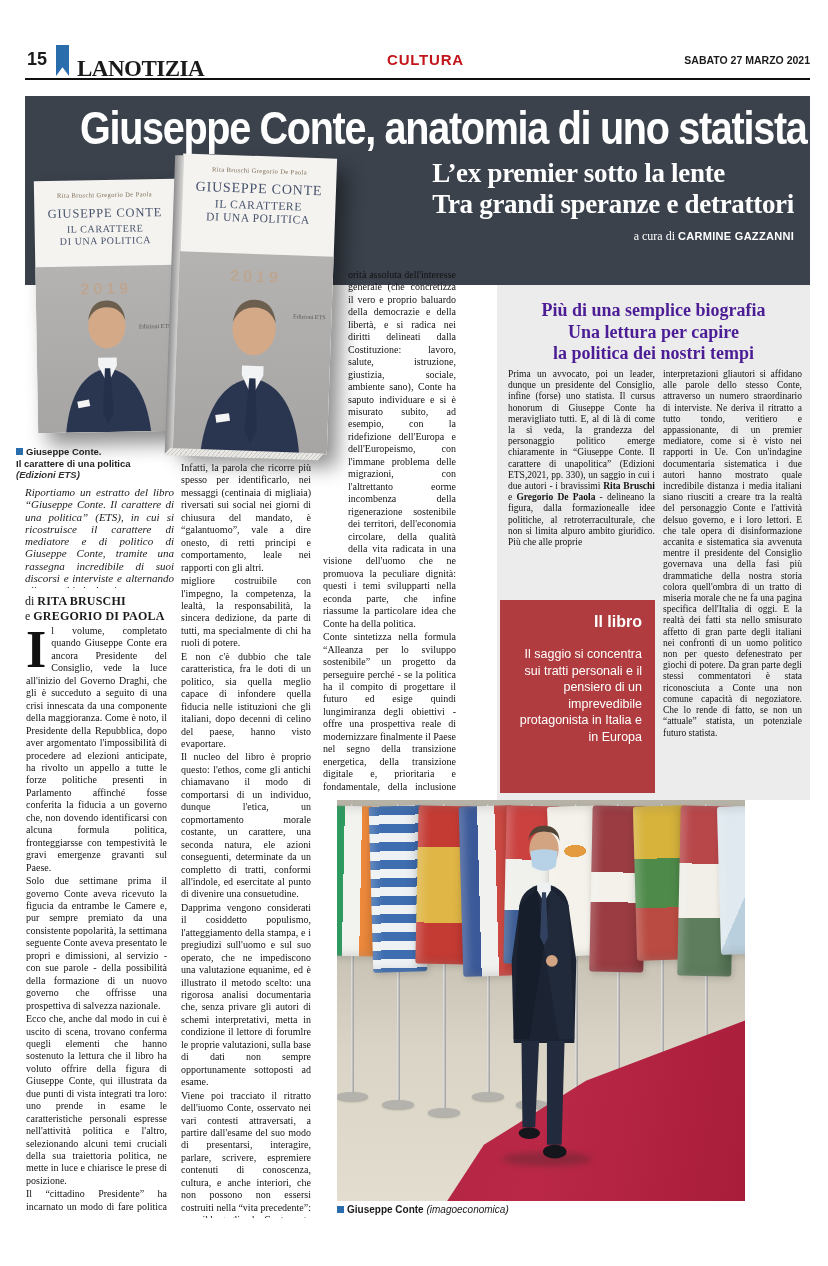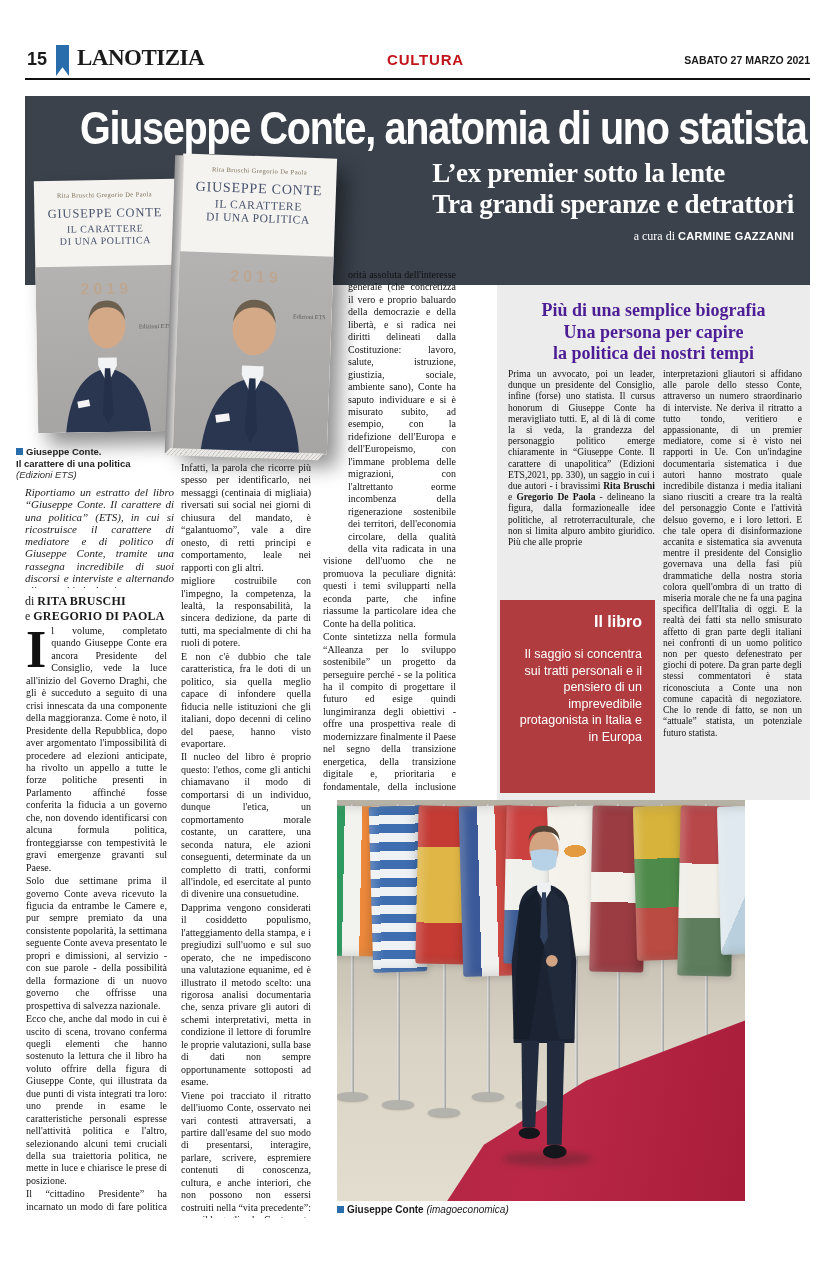--- a/index.html
+++ b/index.html
@@ -9,21 +9,21 @@
   *{margin:0;padding:0;box-sizing:border-box}
   html,body{background:#888}
   .page{position:relative;width:828px;height:1266px;margin:0 auto;background:#fff;
         font-family:"Liberation Serif",serif;color:#1a1a1a;overflow:hidden}
 
   
   .masthead{position:absolute;left:25px;right:18px;top:44px;height:33px}
   .pagenum{position:absolute;left:2px;top:5px;font:800 18px/20px "Liberation Sans",sans-serif}
   .ribbon{position:absolute;left:31px;top:1px;width:13px;height:31px;background:var(--caption-blue);
           clip-path:polygon(0 0,100% 0,100% 100%,50% 72%,0 100%)}
-  .logo{position:absolute;left:52px;top:1px;font:700 23px/26px "Liberation Serif",serif;letter-spacing:-.5px}
+  .logo{position:absolute;left:52px;top:12px;font:700 23px/26px "Liberation Serif",serif;letter-spacing:-.5px}
   .section{position:absolute;left:16px;right:0;top:7px;text-align:center;
            font:700 15px/18px "Liberation Sans",sans-serif;letter-spacing:.8px;color:var(--section-red)}
   .mh-date{position:absolute;right:0;top:10px;font:700 10.5px/12px "Liberation Sans",sans-serif}
   .rule{position:absolute;left:25px;right:18px;top:78px;height:2px;background:#101010}
 
   
   .hero{position:absolute;left:25px;right:18px;top:96px;height:189px;background:var(--headline-bg)}
   .hero h1{position:absolute;left:0;right:0;top:7px;text-align:center;color:#fff;
            font:700 46px/50px "Liberation Sans",sans-serif;letter-spacing:-1.5px;
            transform:scaleX(.86);transform-origin:50% 50%;white-space:nowrap}
@@ -49,21 +49,21 @@
   .c-photo{position:absolute;left:0;right:0;bottom:0;top:98px;background:linear-gradient(180deg,#b5b3b2,#a7a5a4)}
   .book.back .c-photo{top:86px}
   .ghost{position:absolute;left:0;right:0;top:14px;font:700 16px/18px "Liberation Sans",sans-serif;
          color:#c headline;color:#c89a6d;opacity:.45;letter-spacing:4px}
   .bust{position:absolute;left:0;bottom:0;width:100%;height:88%}
   .c-pub{position:absolute;right:6px;top:58px;font:400 6px/7px "Liberation Serif",serif;color:#555}
 
   
   .bk-caption{position:absolute;left:16px;top:446px;width:170px;
               font:700 9.5px/11.5px "Liberation Sans",sans-serif;color:#222}
-  .bk-caption .it{font-weight:400;font-style:italic;color:#333}
+  .bk-caption .it{font-weight:700;font-style:italic;color:#333}
   .sq{display:inline-block;width:7px;height:7px;background:var(--caption-blue);margin-right:3px}
   .standfirst{position:absolute;left:25px;top:486px;width:149px;height:102px;overflow:hidden;
               font:italic 400 11px/12.3px "Liberation Serif",serif;text-align:justify}
   .byline{position:absolute;left:25px;top:594px;font:400 12px/14.5px "Liberation Serif",serif}
   .byline b{letter-spacing:.2px}
 
   
   .bodycol{position:absolute;font:400 10px/12.45px "Liberation Serif",serif;text-align:justify;
            overflow:hidden;hyphens:auto;-webkit-hyphens:auto;overflow-wrap:break-word;color:#111}
   .bodycol p{margin:1px}
@@ -207,21 +207,21 @@
 
   <div class="bodycol col3">
     <div class="intrude"></div>
     <p>orità assoluta dell'interesse generale (che concretizza il vero e proprio baluardo della democrazie e della libertà, e si radica nei diritti delineati dalla Costituzione: lavoro, salute, istruzione, giustizia, sociale, ambiente sano), Conte ha saputo individuare e si è misurato subito, ad esempio, con la ridefizione dell'Europa e dell'Europeismo, con l'immane problema delle migrazioni, con l'altrettanto eorme incombenza della rigenerazione sostenibile dei territori, dell'economia circolare, della qualità della vita radicata in una visione dell'uomo che ne promuova la peculiare dignità: questi i temi svilupparti nella econda parte, che infine riassume la particolare idea che Conte ha della politica.</p>
     <p>Conte sintetizza nella formula “Alleanza per lo sviluppo sostenibile” un progetto da perseguire perché - se la politica ha il compito di progettare il futuro ed esige quindi lungimiranza degli obiettivi - offre una prospettiva reale di modernizzare finalmente il Paese nel segno della transizione energetica, della transizione digitale e, prioritaria e fondamentale, della inclusione sociale.</p>
   </div>
 
   <aside class="sidebar">
     <div class="sb-title">
       <div>Più di una semplice biografia</div>
-      <div>Una persona per capire</div>
+      <div>Una lettura per capire</div>
       <div>la politica dei nostri tempi</div>
     </div>
     <div class="sb-col sb-a">
       <p><span>Prima un avvocato, poi un leader, dunque un presidente del Consiglio, infine (forse) uno statista. Il cursus honorum di Giuseppe Conte ha meravigliato tutti. E, al di là di come la si veda, la grandezza del personaggio politico emerge chiaramente in “Giuseppe Conte. Il carattere di unapolitica” (Edizioni ETS,2021, pp. 330), un saggio in cui i due autori - i bravissimi </span><b>Rita Bruschi</b><span> e </span><b>Gregorio De Paola</b><span> - delineano la figura, dalla formazionealle idee politiche, al retroterraculturale, che non si limita alpuro ambito giuridico. Più che alle proprie</span></p>
     </div>
     <div class="sb-col sb-b">
       <p>interpretazioni gliautori si affidano alle parole dello stesso Conte, attraverso un numero straordinario di interviste. Ne deriva il ritratto a tutto tondo, veritiero e appassionante, di un premier mediatore, come si è visto nei rapporti in Ue. Con un'indagine documentaria sistematica i due autori hanno mostrato quale incredibile distanza i media italiani siano riusciti a creare tra la realtà del personaggio Conte e l'attività delsuo governo, e i loro lettori. E che tale opera di disinformazione accanita e sistematica sia avvenuta mentre il presidente del Consiglio governava una della fasi più drammatiche della nostra storia colora quell'ombra di un tratto di miseria morale che ne fa una pagina specifica dell'Italia di oggi. E la realtà dei fatti sta nello smisurato affetto di gran parte degli italiani nei confronti di un uomo politico non per questo defenestrato per giochi di potere. Da gran parte degli stessi commentatori è stata riconosciuta a Conte una non comune capacità di negoziatore. Che lo rende di fatto, se non un “attuale” statista, un potenziale futuro statista.</p>
     </div>
     <div class="redbox">
       <div class="rb-title">Il libro</div>

